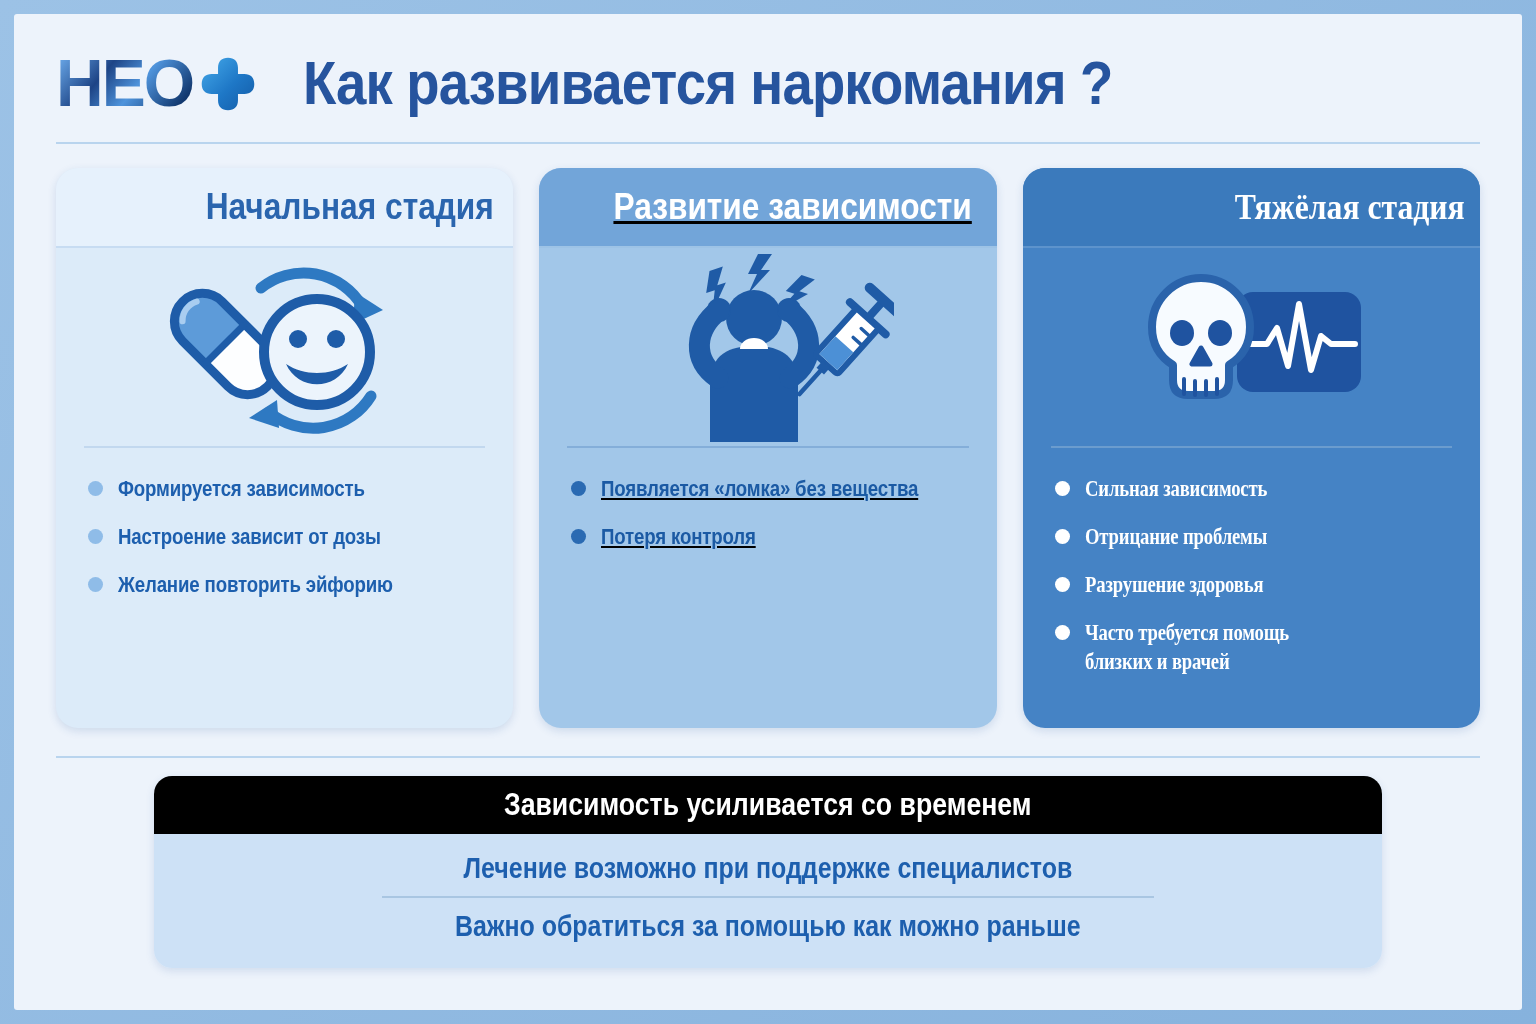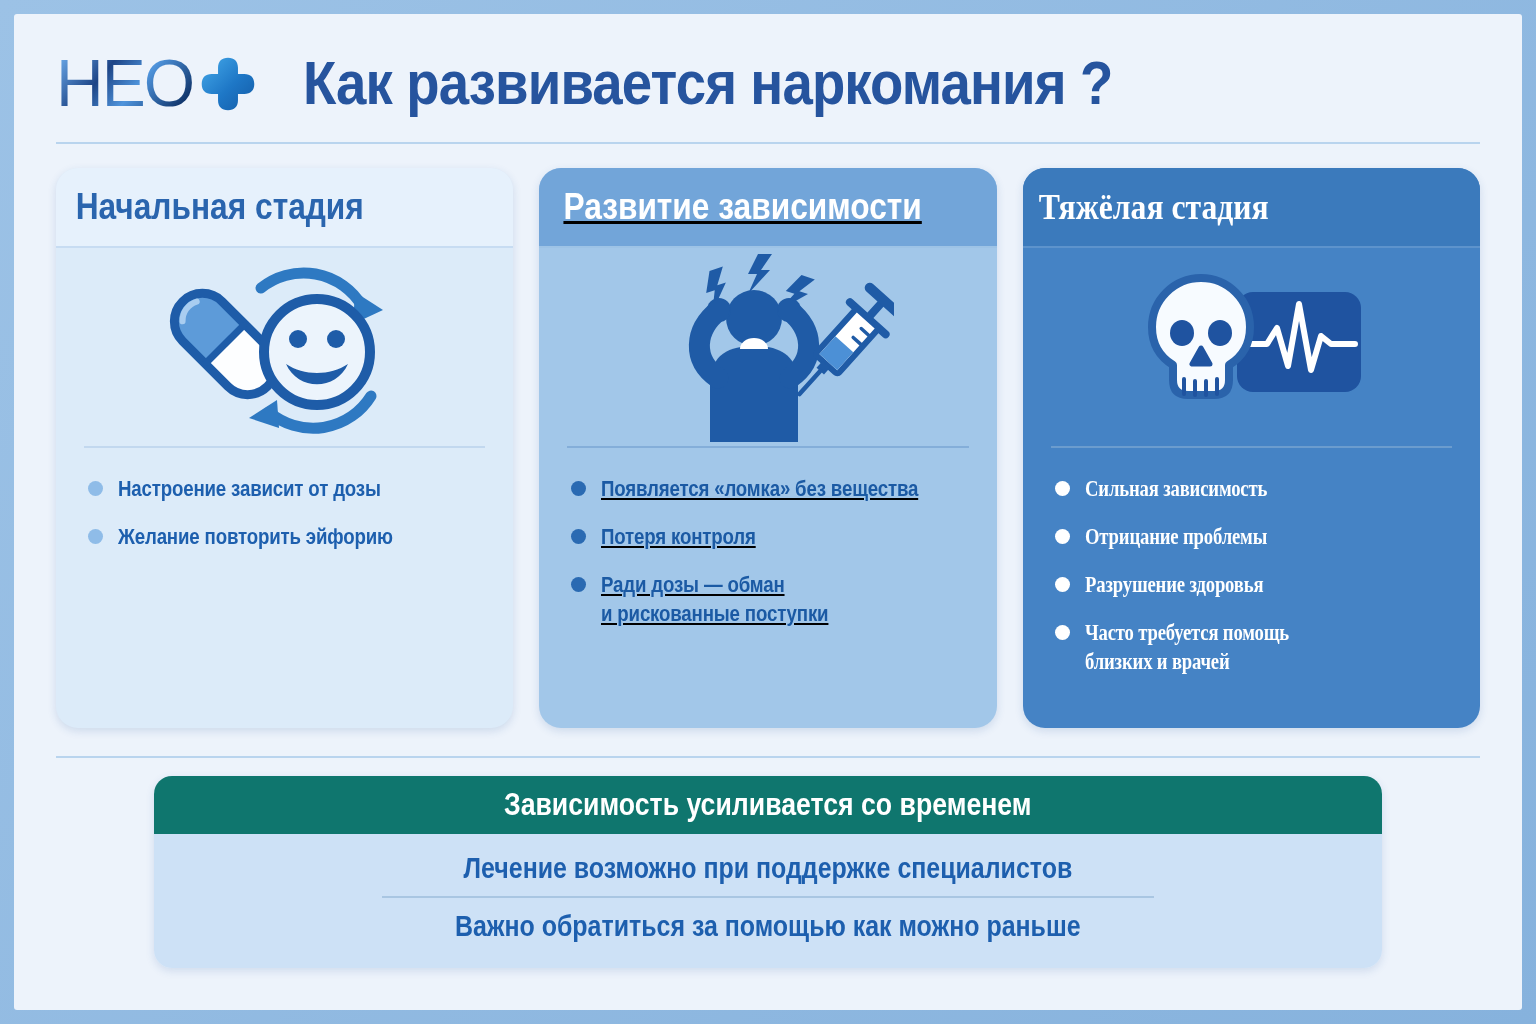--- a/index.html
+++ b/index.html
@@ -13,40 +13,40 @@
     position: absolute; inset: 14px;
     background: #edf3fb;
     border-radius: 3px;
     padding: 26px 42px 0 42px;
   }
 
   
   .topbar { display: flex; align-items: center; gap: 46px; height: 86px; }
   .logo { display: flex; align-items: center; gap: 6px; }
   .logo-text {
-    font-size: 66px; font-weight: 400; letter-spacing: -2px; line-height: 1;
+    font-size: 66px; font-weight: 700; letter-spacing: -2px; line-height: 1;
     color: #1d4486;
     background: linear-gradient(130deg, #6aa8e8 5%, #1d4486 35%, #4f94dc 58%, #12386f 88%);
     -webkit-background-clip: text; background-clip: text;
     -webkit-text-fill-color: transparent;
   }
   .logo-plus { width: 58px; height: 58px; margin-top: 2px; }
   .page-title {
     font-size: 62px; font-weight: 700; color: #26549e; line-height: 1;
     transform: scaleX(.88); transform-origin: 0 50%; white-space: nowrap; letter-spacing: -1px;
   }
   .header-divider { height: 2px; background: #b9d4ee; margin-top: 16px; }
 
   
   .cards { margin-top: 24px; display: grid; grid-template-columns: repeat(3, 1fr); gap: 26px; height: 560px; }
   .card {
     border-radius: 22px; overflow: hidden; display: flex; flex-direction: column;
     box-shadow: 0 3px 8px rgba(38, 84, 158, .16);
   }
-  .card-header { height: 80px; flex: 0 0 80px; display: flex; align-items: center; justify-content: flex-start; }
+  .card-header { height: 80px; flex: 0 0 80px; display: flex; align-items: center; justify-content: flex-end; }
   .card-header h2 {
     font-size: 36px; font-weight: 700; white-space: nowrap;
     transform: scaleX(.88); transform-origin: 50% 50%;
   }
   .card-icon { height: 198px; flex: 0 0 198px; display: flex; align-items: center; justify-content: center; }
   .card-divider { height: 2px; margin: 0 28px; }
   .card ul { list-style: none; padding: 26px 20px 0 32px; }
   .card li { position: relative; padding-left: 30px; margin-bottom: 19px; }
   .card li::before {
     content: ""; position: absolute; left: 0; top: 7px;
@@ -79,21 +79,21 @@
   .card3 li::before { background: #ffffff; }
   .card3 .bl { color: #ffffff; }
 
   
   .section-divider { height: 2px; background: #b9d4ee; margin-top: 28px; }
   .banner {
     width: 1228px; margin: 18px auto 0 auto; border-radius: 18px; overflow: hidden;
     box-shadow: 0 3px 8px rgba(38, 84, 158, .15);
   }
   .banner-header {
-    height: 58px; background: #0f766e; display: flex; align-items: center; justify-content: center;
+    height: 58px; background: #000000; display: flex; align-items: center; justify-content: center;
   }
   .banner-header span {
     color: #fff; font-size: 31px; font-weight: 700; white-space: nowrap;
     transform: scaleX(.86);
     display: block;
   }
   .banner-body { background: #cde1f6; padding: 6px 0 14px 0; }
   .banner-line { height: 56px; display: flex; align-items: center; justify-content: center; }
   .banner-line span {
     color: #1d5fae; font-size: 29px; font-weight: 700; white-space: nowrap;
@@ -151,20 +151,23 @@
 
             <circle cx="158" cy="100" r="53" fill="#ecf4fc" stroke="#1e5ca8" stroke-width="10"></circle>
             <circle cx="139" cy="87" r="9" fill="#1e5ca8"></circle>
             <circle cx="177" cy="87" r="9" fill="#1e5ca8"></circle>
             <path d="M127,112 C139,139 177,139 189,112 C171,124 145,124 127,112 Z" fill="#1e5ca8"></path>
           </svg>
         </div>
         <div class="card-divider"></div>
         <ul>
           <li>
+              <span class="bl">Формируется зависимость</span>
+            </li>
+          <li>
               <span class="bl">Настроение зависит от дозы</span>
             </li>
           <li>
               <span class="bl">Желание повторить эйфорию</span>
             </li>
         </ul>
       </section>
 
       <section class="card card2">
         <div class="card-header">
@@ -213,24 +216,20 @@
           </svg>
         </div>
         <div class="card-divider"></div>
         <ul>
           <li>
               <span class="bl">Появляется «ломка» без вещества</span>
             </li>
           <li>
               <span class="bl">Потеря контроля</span>
             </li>
-          <li>
-            <span class="bl">Ради дозы — обман</span>
-            <span class="bl">и рискованные поступки</span>
-          </li>
         </ul>
       </section>
 
       <section class="card card3">
         <div class="card-header">
           <h2>Тяжёлая стадия</h2>
         </div>
         <div class="card-icon">
           <svg width="252" height="190" viewBox="0 0 252 190">
 

